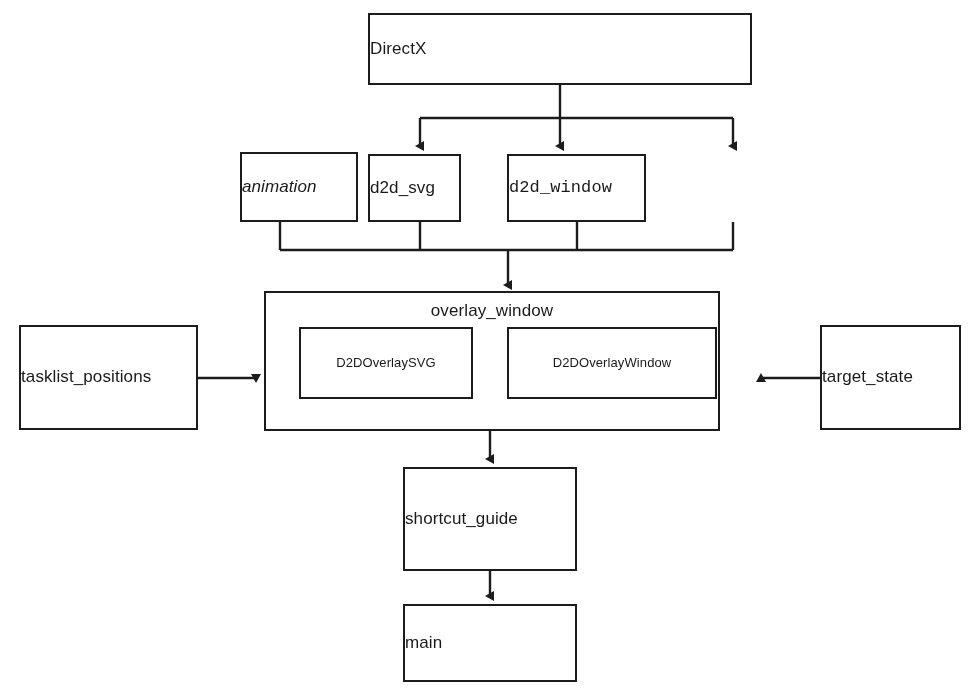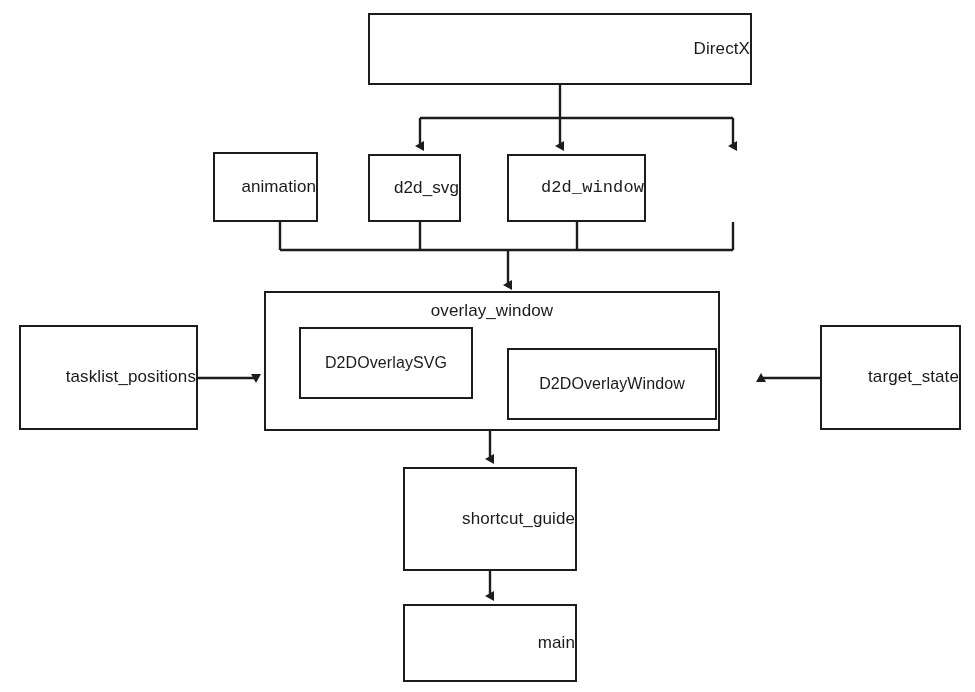--- a/index.html
+++ b/index.html
@@ -23,21 +23,21 @@
     height: 692px;
     pointer-events: none;
   }
   .node {
     position: absolute;
     box-sizing: border-box;
     background: #ffffff;
     border: 2px solid #1c1c1c;
     display: flex;
     align-items: center;
-    justify-content: flex-end;
+    justify-content: flex-start;
     color: #1a1a1a;
     font-size: 17px;
     line-height: 1.1;
     letter-spacing: 0.1px;
     white-space: nowrap;
   }
   .node.container {
     display: block;
     align-items: unset;
     justify-content: unset;
@@ -52,21 +52,21 @@
     color: #1a1a1a;
   }
   .inner {
     position: absolute;
     box-sizing: border-box;
     background: #ffffff;
     border: 2px solid #1c1c1c;
     display: flex;
     align-items: center;
     justify-content: center;
-    font-size: 16px;
+    font-size: 13px;
     color: #1a1a1a;
     white-space: nowrap;
   }
 </style>
 </head>
 <body>
 
 <div id="canvas">
 
   <svg id="wires" viewBox="0 0 975 692" xmlns="http://www.w3.org/2000/svg">
@@ -107,39 +107,39 @@
 
     <g>
       <path d="M490,571 L490,596" stroke="#1c1c1c" stroke-width="2.4" fill="none" marker-end="url(#arrow)"></path>
     </g>
   </svg>
 
   <div class="node" style="left:368px; top:13px; width:384px; height:72px;">
     <span>DirectX</span>
   </div>
 
-  <div class="node" style="left:213px; top:152px; width:105px; height:70px;">
+  <div class="node" style="left:240px; top:152px; width:118px; height:70px;font-style:italic;">
     <span>animation</span>
   </div>
 
   <div class="node" style="left:368px; top:154px; width:93px; height:68px;">
     <span>d2d_svg</span>
   </div>
 
   <div class="node" style="left:507px; top:154px; width:139px; height:68px;font-family:Liberation Mono, monospace;">
     <span>d2d_window</span>
   </div>
 
 
   <div class="node container" style="left:264px; top:291px; width:456px; height:140px;">
     <div class="container-title">overlay_window</div>
     <div class="inner" style="left:33px; top:34px; width:174px; height:72px;">
       <span>D2DOverlaySVG</span>
     </div>
-    <div class="inner" style="left:241px; top:34px; width:210px; height:72px;margin-top:21px;">
+    <div class="inner" style="left:241px; top:34px; width:210px; height:72px;">
       <span>D2DOverlayWindow</span>
     </div>
   </div>
 
   <div class="node" style="left:19px; top:325px; width:179px; height:105px;">
     <span>tasklist_positions</span>
   </div>
 
   <div class="node" style="left:820px; top:325px; width:141px; height:105px;">
     <span>target_state</span>

